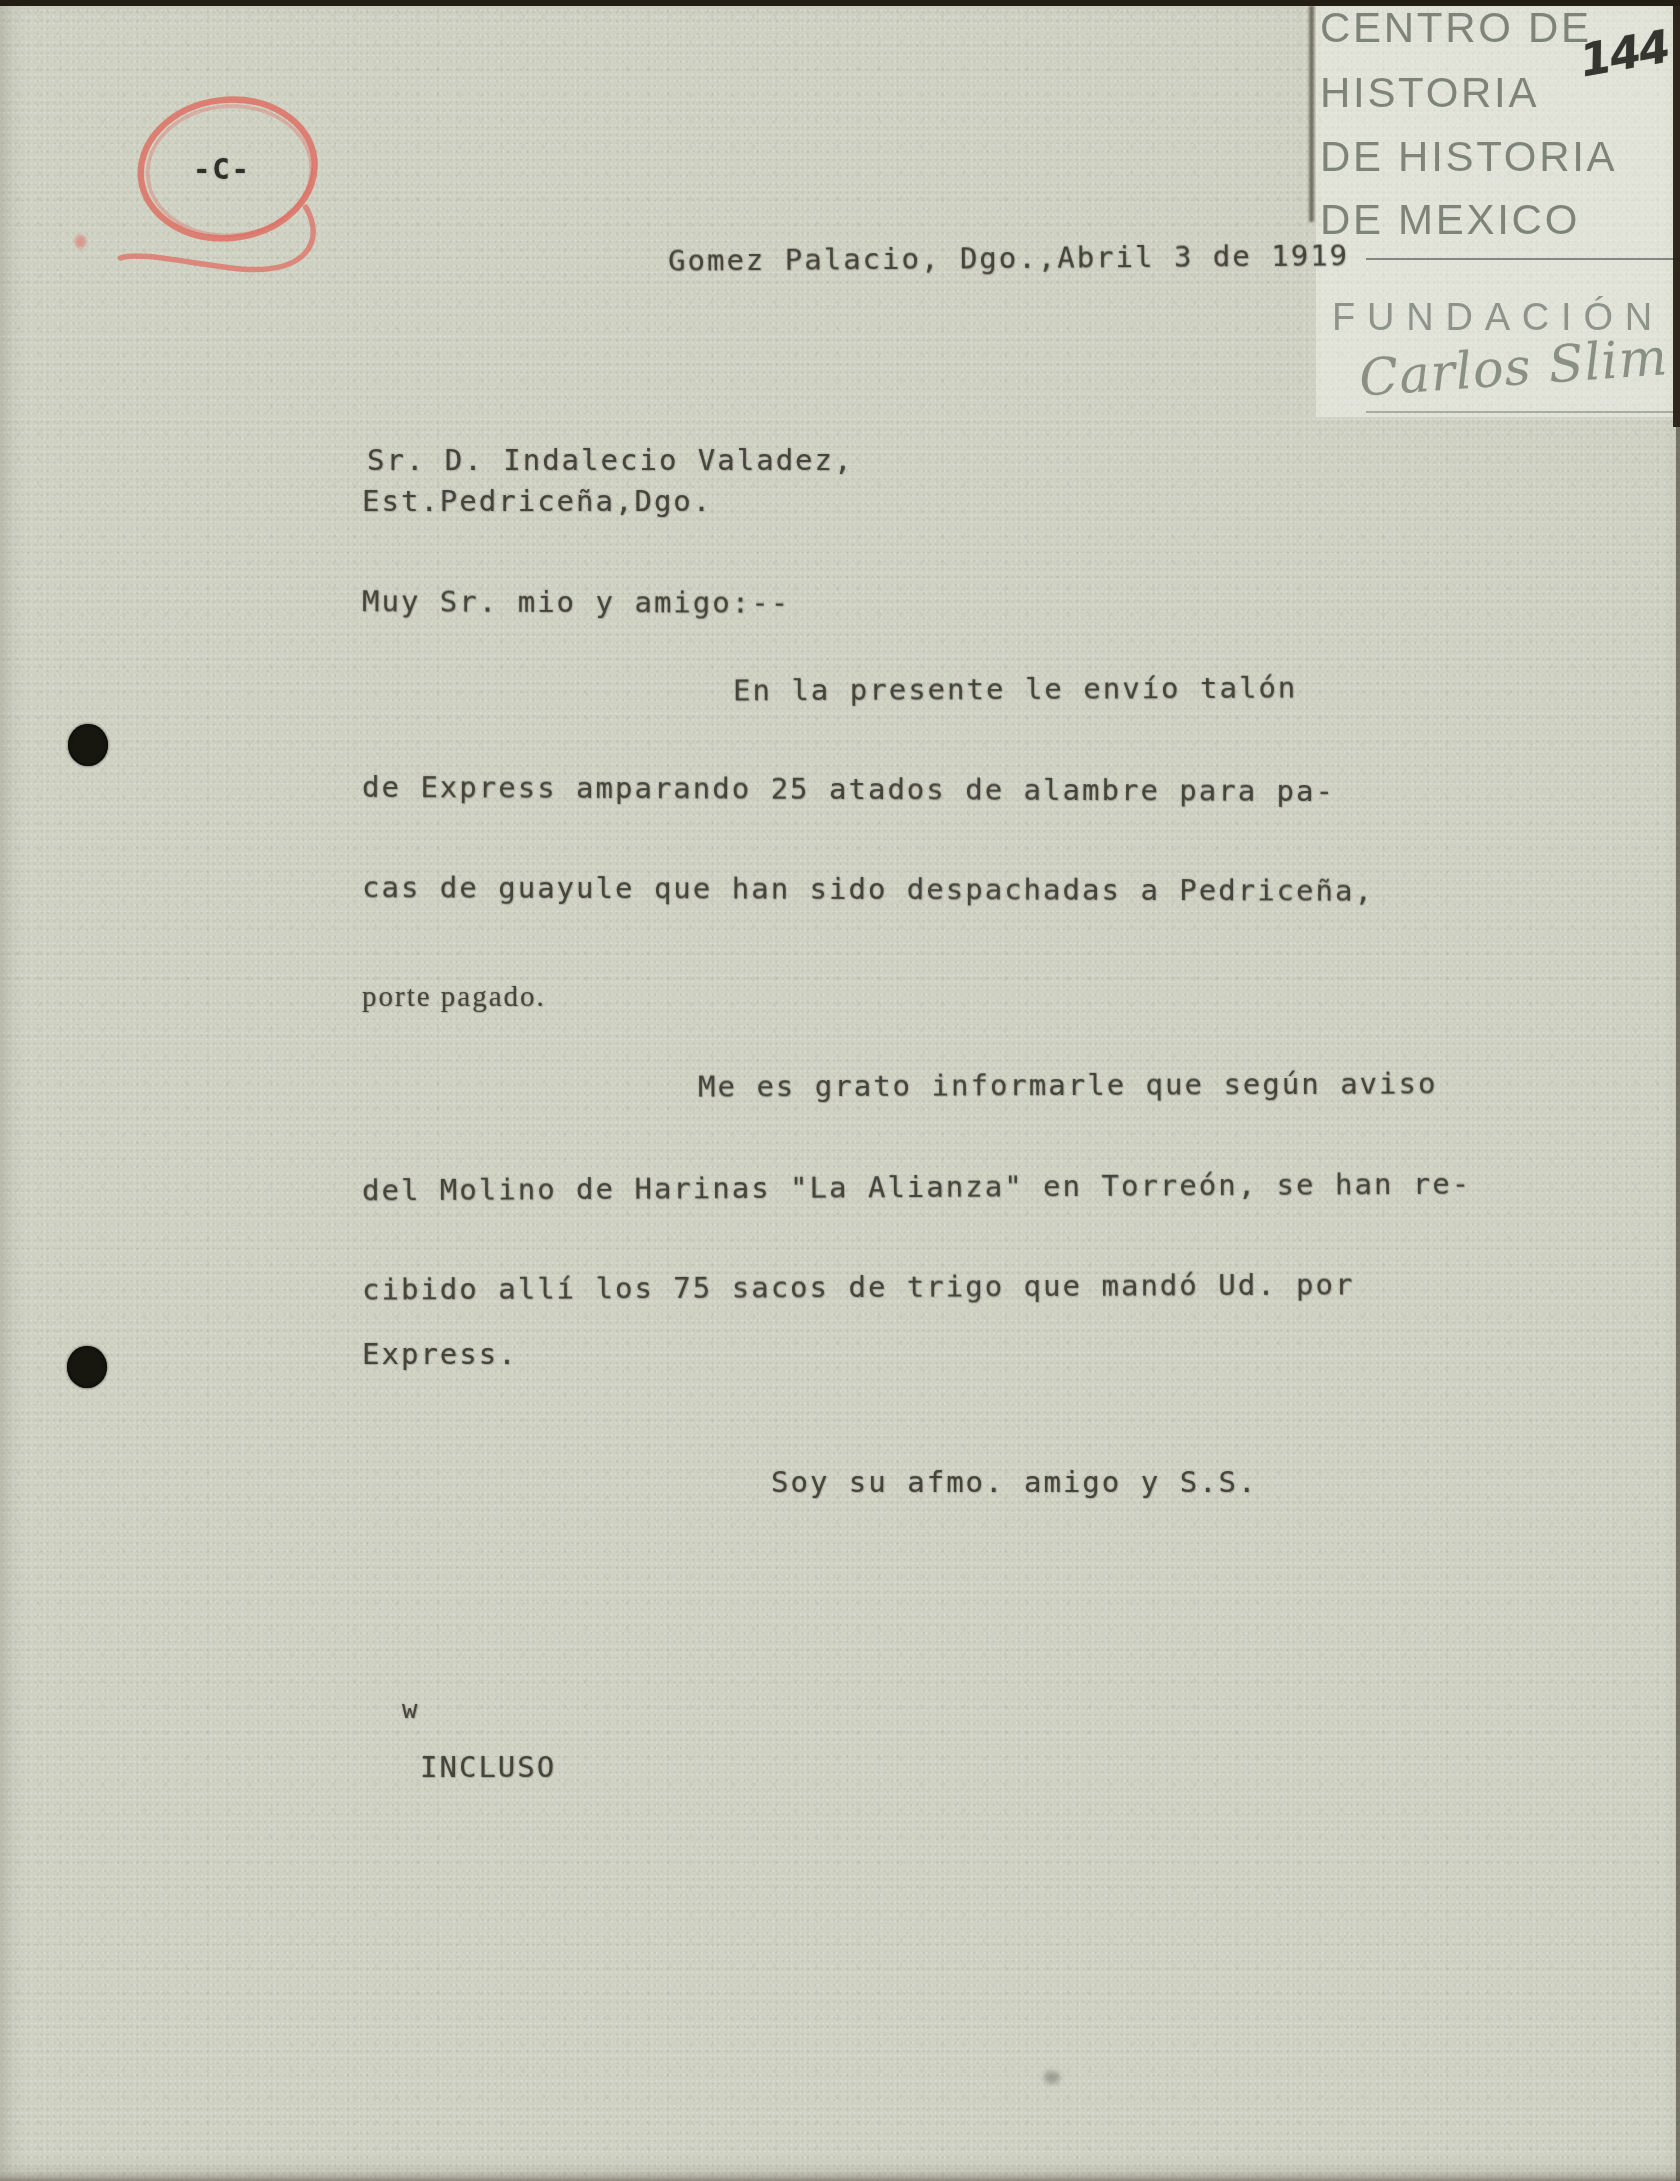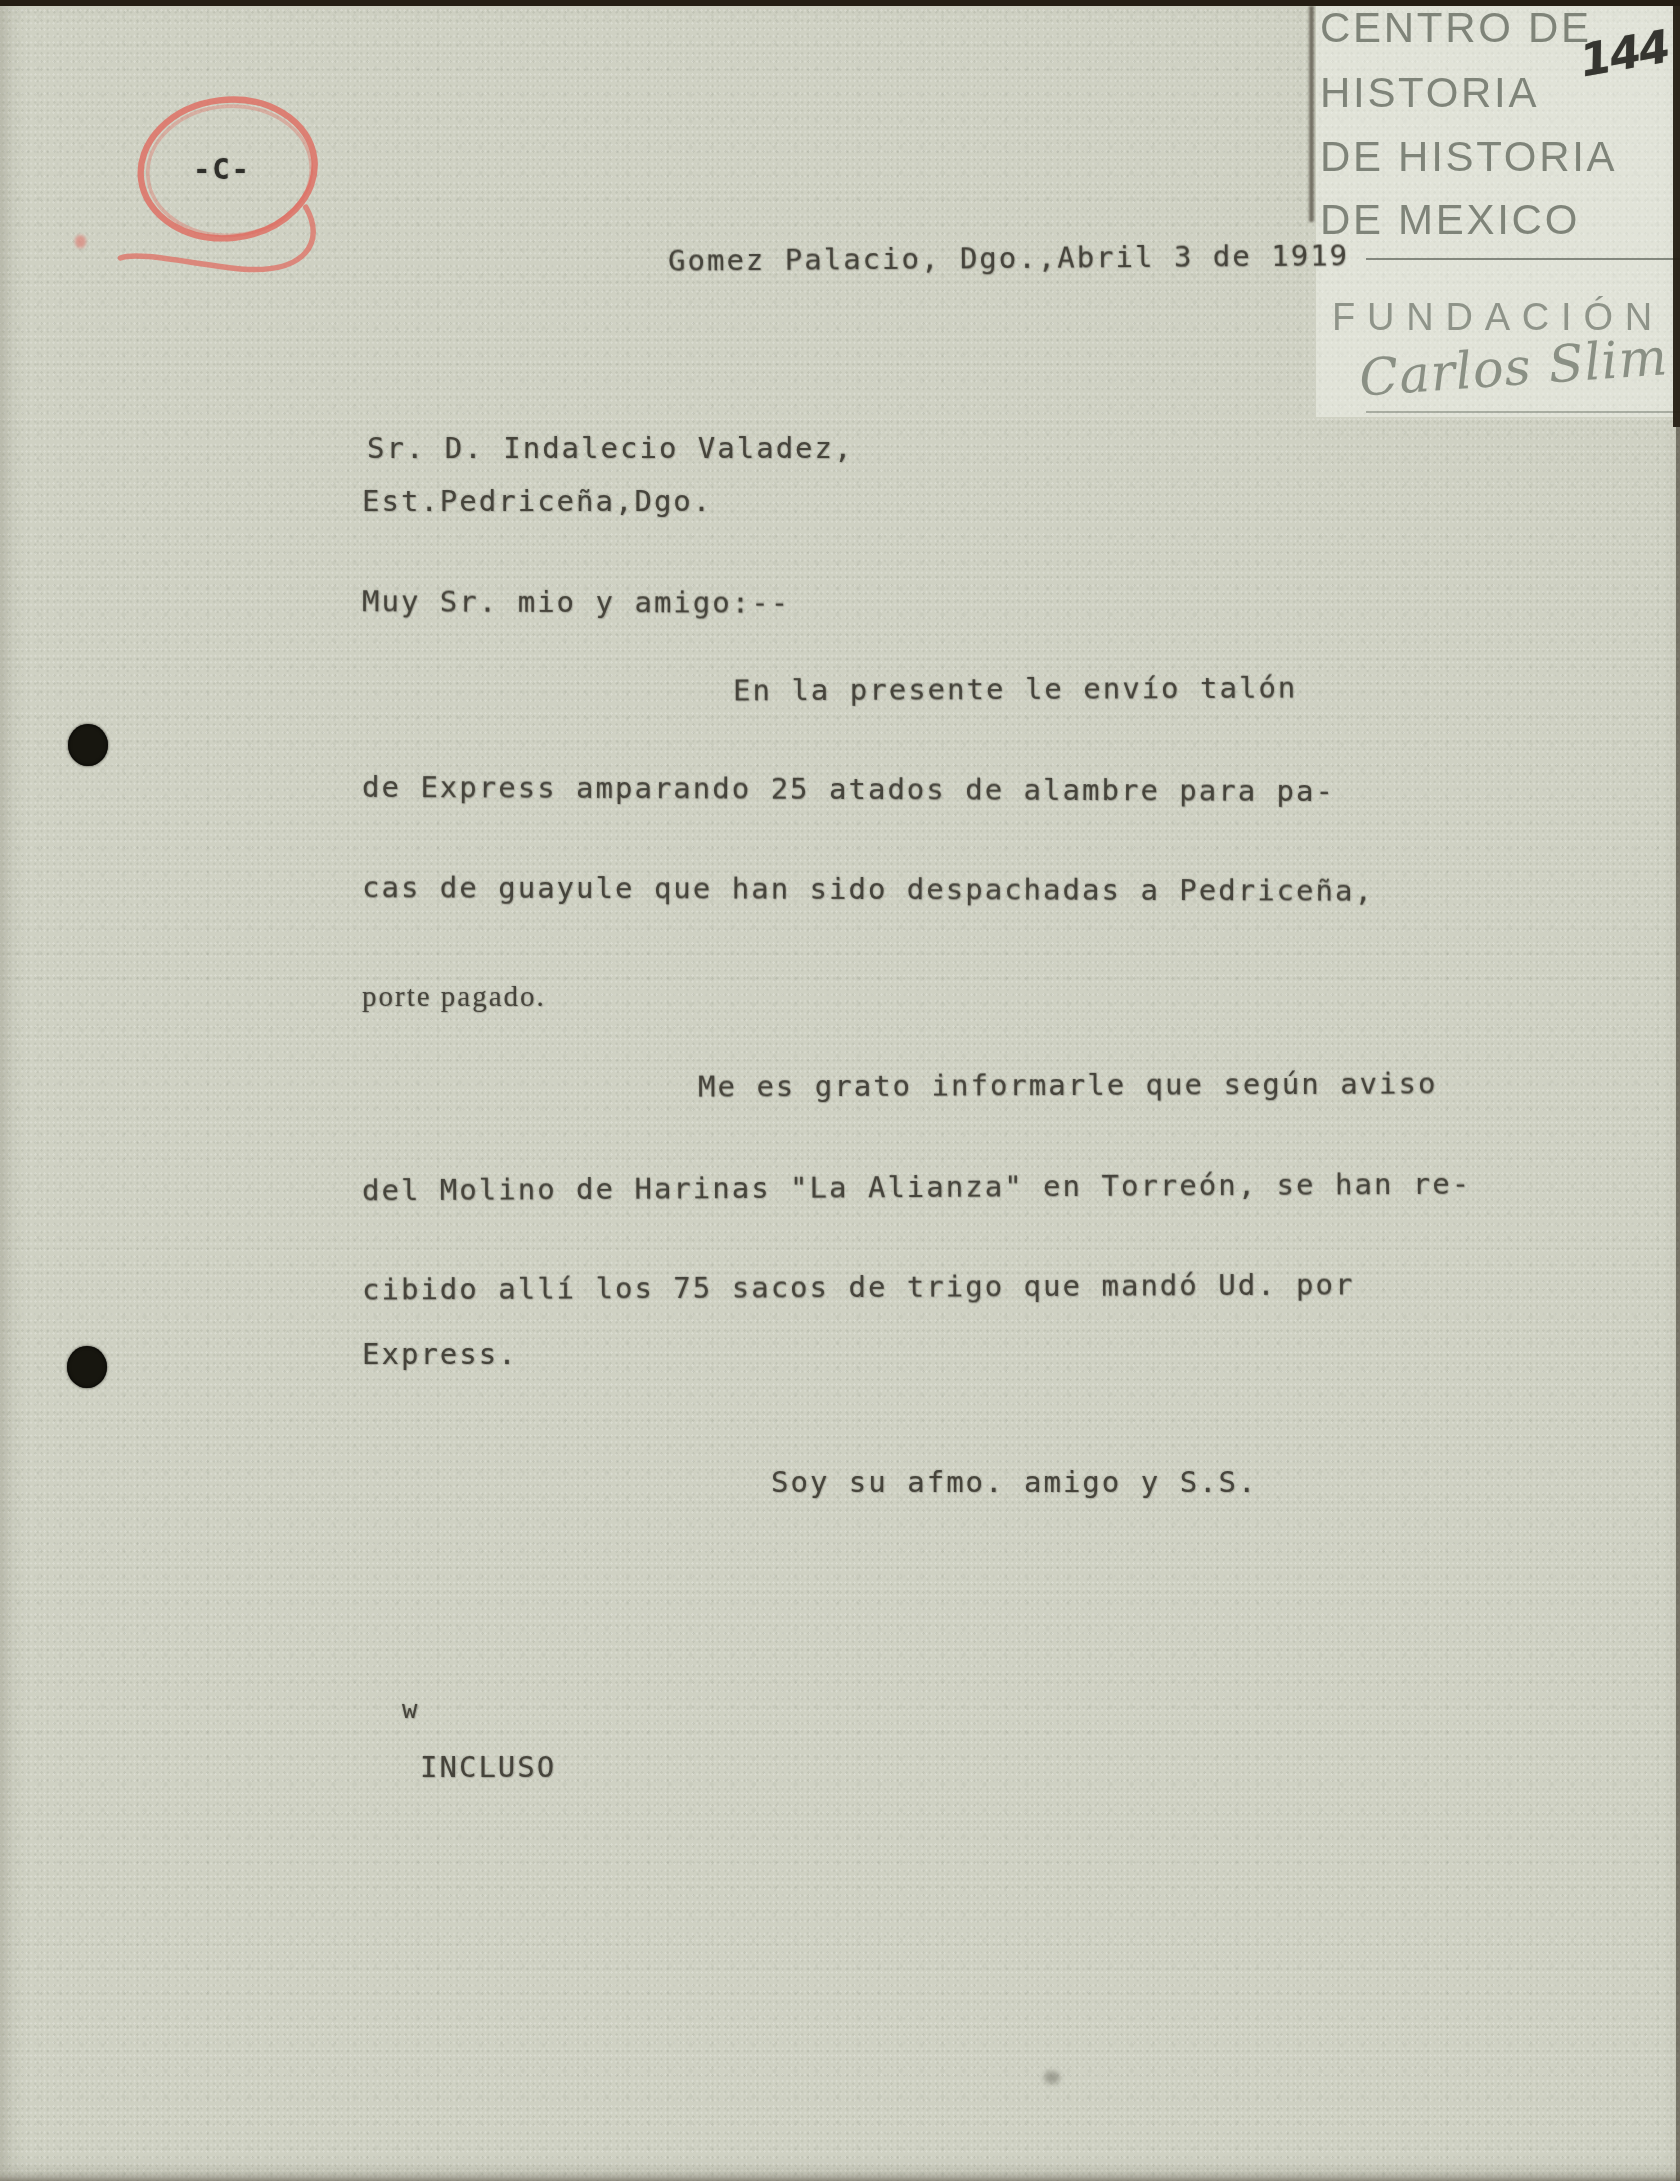--- a/index.html
+++ b/index.html
@@ -91,21 +91,21 @@
     <path d="M244 130 C 266 168, 244 204, 172 198 C 120 193, 60 178, 40 186" fill="none" stroke="rgba(223,104,92,0.70)" stroke-width="6" stroke-linecap="round"></path>
   </svg>
   <div class="red-dot"></div>
   <div class="cmark tw">-C-</div>
 
   <div class="hole hole1"></div>
   <div class="hole hole2"></div>
 
   <div class="tw" style="left:668px;top:242px;transform:rotate(-0.45deg);">Gomez Palacio, Dgo.,Abril 3 de 1919</div>
 
-  <div class="tw" style="left:367px;top:432px;">Sr. D. Indalecio Valadez,</div>
+  <div class="tw" style="left:367px;top:444px;">Sr. D. Indalecio Valadez,</div>
   <div class="tw" style="left:362px;top:485px;">Est.Pedriceña,Dgo.</div>
 
   <div class="tw" style="left:362px;top:586px;transform:rotate(0.2deg);">Muy Sr. mio y amigo:--</div>
 
   <div class="tw" style="left:733px;top:673px;transform:rotate(-0.3deg);">En la presente le envío talón</div>
   <div class="tw" style="left:362px;top:773px;transform:rotate(0.25deg);">de Express amparando 25 atados de alambre para pa-</div>
   <div class="tw" style="left:362px;top:873px;transform:rotate(0.2deg);">cas de guayule que han sido despachadas a Pedriceña,</div>
   <div class="tw" style="left:362px;top:980px;font-family:Liberation Serif, serif;">porte pagado.</div>
 
   <div class="tw" style="left:698px;top:1069px;transform:rotate(-0.25deg);">Me es grato informarle que según aviso</div>

